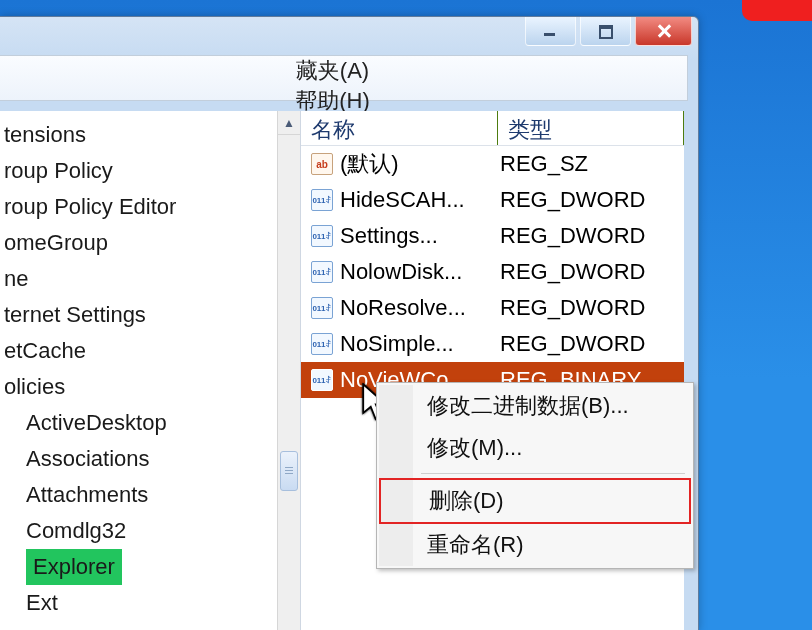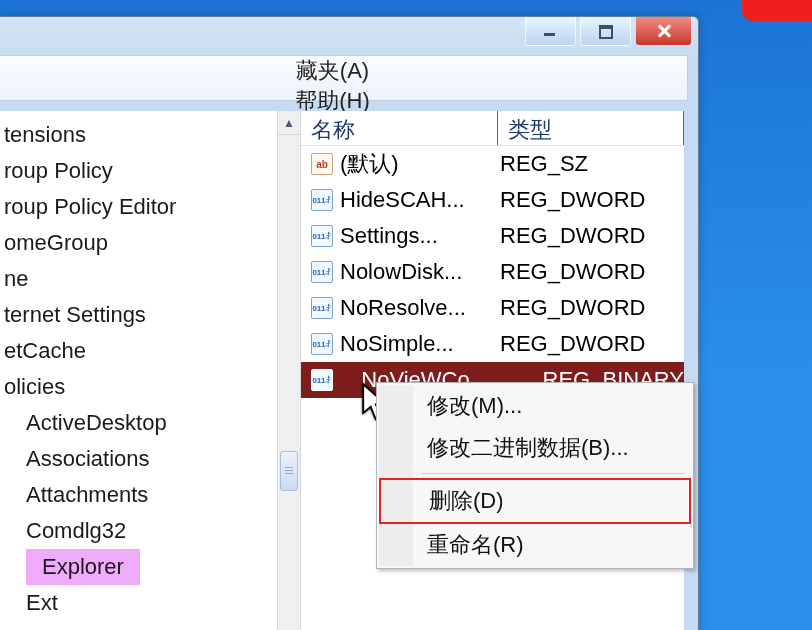--- a/index.html
+++ b/index.html
@@ -30,21 +30,21 @@
   .menubar{position:absolute;top:38px;left:0;right:10px;height:44px;
            background:linear-gradient(#FAFCFF,#EDF3FB);border:1px solid #C2CEDB;border-left:none;
            font-size:22px;color:#222;padding-left:2px;display:flex;align-items:center;flex-direction:column;}
   .menubar span{margin-right:24px;}
   
   .client{position:absolute;top:94px;left:0;right:14px;bottom:0;display:flex;background:#fff;}
   .treepane{width:300px;border-right:1px solid #CFD7E2;position:relative;overflow:hidden;}
   .treelist{font-size:22px;color:#1A1A1A;padding:6px 0 0 0;line-height:36px;}
   .treelist div{white-space:nowrap;}
   .lv1{padding-left:4px;} .lv2{padding-left:26px;}
-  .sel{background:#f0abfc;display:inline-block;padding:0 16px;}
+  .sel{background:#22c55e;display:inline-block;padding:0 7px;}
   
   .vscroll{position:absolute;top:0;right:0;width:22px;bottom:0;background:#EFEFEF;border-left:1px solid #D6D6D6;}
   .vsarr{height:23px;display:flex;align-items:center;justify-content:center;color:#4A5B77;font-size:12px;}
   .vsarr.top{border-bottom:1px solid #D6D6D6;}
   .vsthumb{position:absolute;left:2px;right:2px;top:340px;height:38px;border-radius:3px;
            background:linear-gradient(#EBF2FB,#C9DBF2);border:1px solid #A7BFDD;}
   .gripper{position:absolute;left:4px;right:4px;top:15px;height:8px;
            background:repeating-linear-gradient(to bottom,#8FA8C6 0 1px,transparent 1px 3px);}
   
   .listpane{flex:1;position:relative;font-size:22px;}
@@ -53,21 +53,21 @@
   .rows{}
   .row{display:flex;align-items:center;height:36px;}
   .ico{width:20px;height:20px;margin:0 7px 0 10px;border:1px solid #7AA3D4;border-radius:2px;
        display:flex;align-items:center;justify-content:center;font-size:10px;font-weight:bold;}
   .ico-str{color:#C63C1B;border-color:#C7A27C;background:#FFF7EE;}
   .ico-str::after{content:"ab";}
   .ico-bin{color:#2F64B2;background:#F2F8FF;}
   .ico-bin::after{content:"011\A110";white-space:pre;line-height:7px;font-size:8px;}
   .namecol{width:160px;overflow:hidden;white-space:nowrap;}
   .typecol{overflow:hidden;white-space:nowrap;}
-  .row.selected{background:#7f1d1d;color:#fff;justify-content:space-between;}
+  .row.selected{background:#c2410c;color:#fff;}
   .row.selected .ico{border-color:#fff;}
   
   .cursor{position:absolute;left:60px;top:272px;pointer-events:none;}
   .cursor svg{width:32px;height:40px;filter:drop-shadow(0 0 1px #000);}
   
   .ctx{position:absolute;left:75px;top:271px;right:-10px;background:#F7F7F7;border:1px solid #B5B5B5;
        box-shadow:2px 2px 4px rgba(0,0,0,.25);padding:2px;z-index:10;}
   .ctx .gutter{position:absolute;left:2px;top:2px;bottom:2px;width:34px;background:#EDEDED;}
   .ctx-item{position:relative;padding:6px 18px 6px 48px;font-size:22px;color:#111;white-space:nowrap;}
   .ctx-item.hl{border:2px solid #E22424;}
@@ -169,22 +169,22 @@
         </div>
 
       <div class="cursor">
         <svg viewBox="0 0 24 32">
             <path d="M1 1 L1 24 L7 19 L11 29 L15 27 L11 17 L19 17 Z" fill="#fff" stroke="#000" stroke-width="1.4"></path>
           </svg>
       </div>
 
       <div class="ctx" id="ctx">
         <div class="gutter"></div>
-      <div class="ctx-item">修改(M)...</div>
-          <div class="ctx-item">修改二进制数据(B)...</div>
+      <div class="ctx-item">修改二进制数据(B)...</div>
+          <div class="ctx-item">修改(M)...</div>
           <div class="ctx-sep"></div>
           <div class="ctx-item hl">删除(D)</div>
           <div class="ctx-item">重命名(R)</div>
         </div>
     </div>
 
   </div>
 </div>
 
 </body></html>

